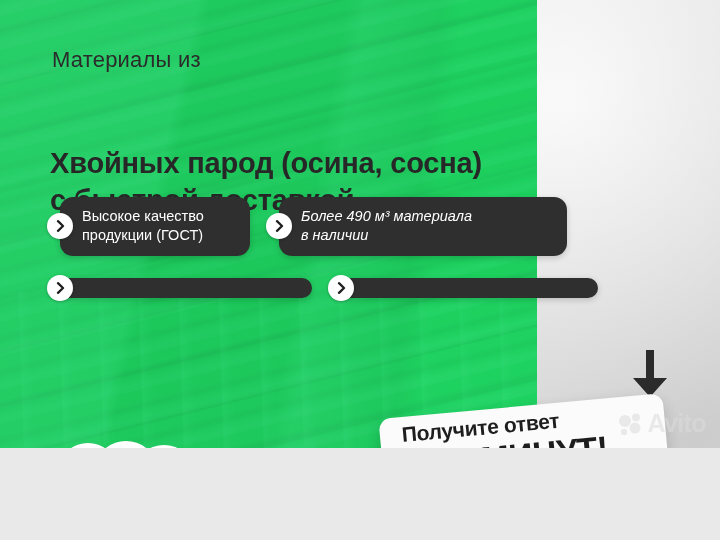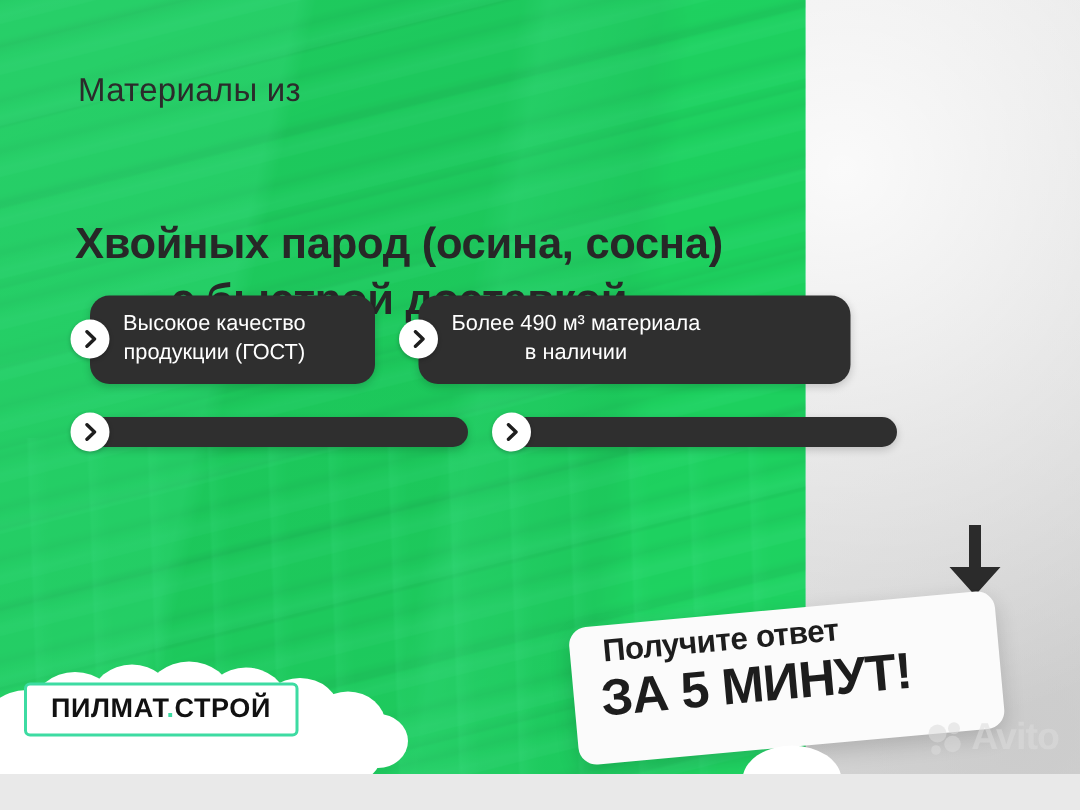--- a/index.html
+++ b/index.html
@@ -4,24 +4,23 @@
 <style>
   * { margin:0; padding:0; box-sizing:border-box; }
   html,body { width:720px; height:540px; }
   body {
     font-family:"Liberation Sans","DejaVu Sans",sans-serif;
     background:#e9e9e9;
     overflow:hidden;
   }
   #ad {
     position:relative;
-    width:720px; height:516px;
+    width:720px; height:448px;
     overflow:hidden;
     background:linear-gradient(115deg,#f2f2f2 0%,#e6e6e6 45%,#dcdcdc 100%);
-    text-align:center;
   }
 
   
   .grey-shade{
     position:absolute; inset:0;
     background:
       radial-gradient(circle at 78% 22%, rgba(255,255,255,.85) 0%, rgba(255,255,255,0) 55%),
       radial-gradient(circle at 95% 95%, rgba(190,190,190,.55) 0%, rgba(190,190,190,0) 60%);
   }
 
@@ -109,21 +108,21 @@
     position:absolute; left:-13px; top:50%;
     transform:translateY(-50%);
     width:26px; height:26px; border-radius:50%;
     background:#ffffff;
     display:flex; align-items:center; justify-content:center;
     box-shadow:0 1px 3px rgba(0,0,0,.25);
   }
   .chev svg{ display:block; }
 
   #pill-1{ left:60px;  top:197px; width:190px; }
-  #pill-2{ left:279px; top:197px; width:288px; }
+  #pill-2{ left:279px; top:197px; width:288px;font-style:italic; }
   #pill-3{ left:60px;  top:278px; width:252px; }
   #pill-4{ left:341px; top:278px; width:257px; }
 
   
   .desc{
     position:absolute; left:52px; top:361px;
     font-size:12.5px; color:#1e1e1e; line-height:1.85;
     white-space:pre-line; font-weight:400;
   }
 

